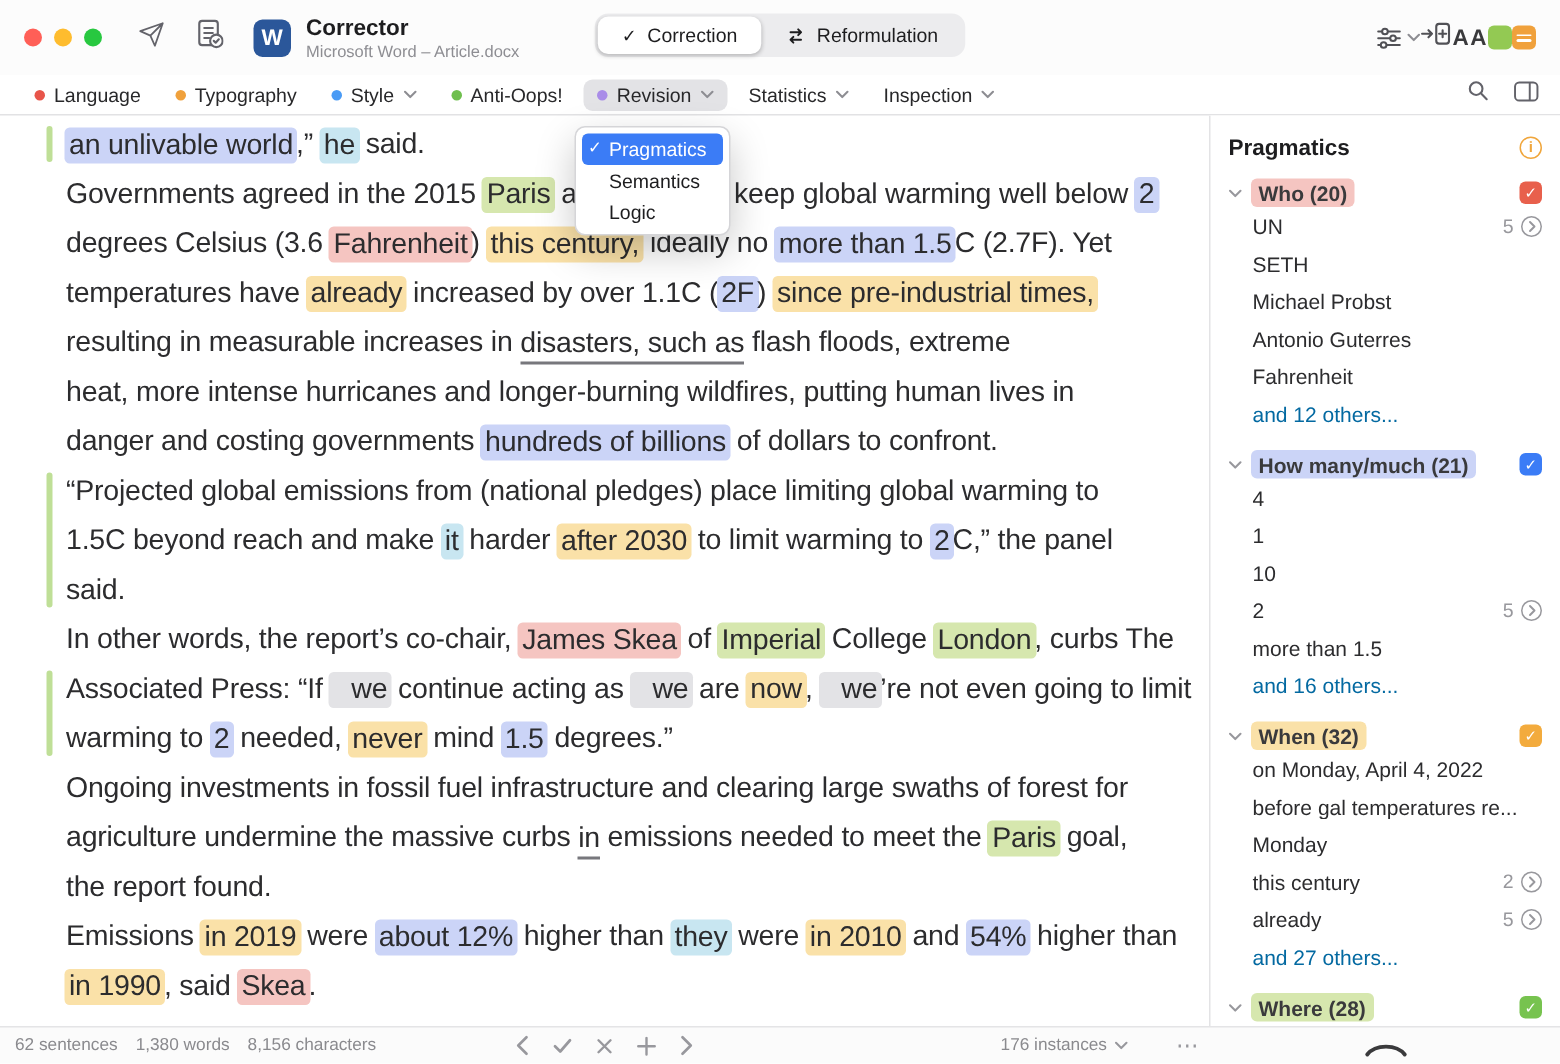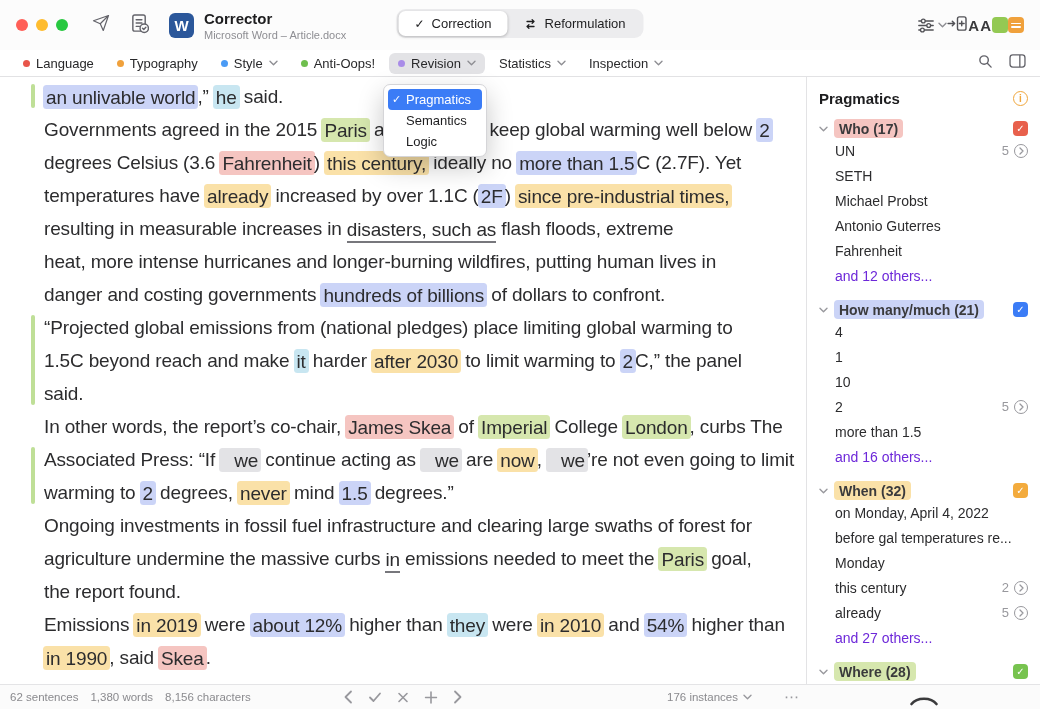--- a/index.html
+++ b/index.html
@@ -77,21 +77,21 @@
     border-radius:50%; font-size:10px; font-weight:bold; display:flex; align-items:center;
     justify-content:center; font-style:normal; }
   .sb-section { margin-top:12px; }
   .sec-head { display:flex; align-items:center; gap:6px; }
   .sec-chev { color:#98989d; display:inline-flex; }
   .sec-label { font-size:14px; font-weight:bold; color:#3a3a3c; padding:1.5px 5px; border-radius:4px; }
   .sec-box { margin-left:auto; width:15px; height:15px; border-radius:4px; color:#fff; font-size:10px;
     display:flex; align-items:center; justify-content:center; }
   .sb-item { display:flex; align-items:center; padding:4.5px 0 4.5px 16px; font-size:14px;
     color:#2c2c2e; white-space:nowrap; }
-  .sb-item.muted { color:#6d28d9;align-items:center; }
+  .sb-item.muted { color:#0369a1;align-items:center; }
   .item-label { overflow:hidden; }
   .item-count { margin-left:auto; display:flex; align-items:center; gap:5px; color:#98989d;
     font-size:13px; padding-left:6px; }
   .cc { width:14px; height:14px; border:1.5px solid #98989d; border-radius:50%;
     display:inline-flex; align-items:center; justify-content:center; }
 
   
   .statusbar { position:absolute; bottom:0; left:0; right:0; height:25px; background:#fbfbfb;
     border-top:1px solid #e4e4e6; display:flex; align-items:center; padding:0 10px;
     font-size:11.5px; color:#8a8a8e; }
@@ -248,21 +248,21 @@
       <div class="doc-line"><span class="txt">degrees Celsius (3.6 </span><span class="hl h-pink">Fahrenheit</span><span class="txt">) </span><span class="hl h-orange">this century,</span><span class="txt"> ideally no </span><span class="hl h-blue">more than 1.5</span><span class="txt">C (2.7F). Yet</span></div>
       <div class="doc-line"><span class="txt">temperatures have </span><span class="hl h-orange">already</span><span class="txt"> increased by over 1.1C (</span><span class="hl h-blue">2F</span><span class="txt">) </span><span class="hl h-orange">since pre-industrial times,</span></div>
       <div class="doc-line"><span class="txt">resulting in measurable increases in </span><span class="hl h-underline">disasters, such as</span><span class="txt"> flash floods, extreme</span></div>
       <div class="doc-line"><span class="txt">heat, more intense hurricanes and longer-burning wildfires, putting human lives in</span></div>
       <div class="doc-line"><span class="txt">danger and costing governments </span><span class="hl h-blue">hundreds of billions</span><span class="txt"> of dollars to confront.</span></div>
       <div class="doc-line"><span class="txt">“Projected global emissions from (national pledges) place limiting global warming to</span></div>
       <div class="doc-line"><span class="txt">1.5C beyond reach and make </span><span class="hl h-cyan">it</span><span class="txt"> harder </span><span class="hl h-orange">after 2030</span><span class="txt"> to limit warming to </span><span class="hl h-blue">2</span><span class="txt">C,” the panel</span></div>
       <div class="doc-line"><span class="txt">said.</span></div>
       <div class="doc-line"><span class="txt">In other words, the report’s co-chair, </span><span class="hl h-pink">James Skea</span><span class="txt"> of </span><span class="hl h-green">Imperial</span><span class="txt"> College </span><span class="hl h-green">London</span><span class="txt">, curbs The</span></div>
       <div class="doc-line"><span class="txt">Associated Press: “If </span><span class="hl h-gray">we</span><span class="txt"> continue acting as </span><span class="hl h-gray">we</span><span class="txt"> are </span><span class="hl h-orange">now</span><span class="txt">, </span><span class="hl h-gray">we</span><span class="txt">’re not even going to limit</span></div>
-      <div class="doc-line"><span class="txt">warming to </span><span class="hl h-blue">2</span><span class="txt"> degrees, </span><span class="hl h-orange">never</span><span class="txt"> mind </span><span class="hl h-blue">1.5</span><span class="txt"> degrees.”</span></div>
+      <div class="doc-line"><span class="txt">warming to </span><span class="hl h-blue">2</span><span class="txt"> needed, </span><span class="hl h-orange">never</span><span class="txt"> mind </span><span class="hl h-blue">1.5</span><span class="txt"> degrees.”</span></div>
       <div class="doc-line"><span class="txt">Ongoing investments in fossil fuel infrastructure and clearing large swaths of forest for</span></div>
       <div class="doc-line"><span class="txt">agriculture undermine the massive curbs </span><span class="hl h-underline">in</span><span class="txt"> emissions needed to meet the </span><span class="hl h-green">Paris</span><span class="txt"> goal,</span></div>
       <div class="doc-line"><span class="txt">the report found.</span></div>
       <div class="doc-line"><span class="txt">Emissions </span><span class="hl h-orange">in 2019</span><span class="txt"> were </span><span class="hl h-blue">about 12%</span><span class="txt"> higher than </span><span class="hl h-cyan">they</span><span class="txt"> were </span><span class="hl h-orange">in 2010</span><span class="txt"> and </span><span class="hl h-blue">54%</span><span class="txt"> higher than</span></div>
       <div class="doc-line"><span class="hl h-orange">in 1990</span><span class="txt">, said </span><span class="hl h-pink">Skea</span><span class="txt">.</span></div>
     </div>
 <div class="margin-bar" style="top: 7px; height: 24px;"></div>
     <div class="margin-bar" style="top: 238px; height: 90px;"></div>
     <div class="margin-bar" style="top: 370px; height: 57px;"></div>
   </div>
@@ -288,21 +288,21 @@
     <span class="info-icon">i</span>
   </div>
   <div>
       <div class="sb-section">
         <div class="sec-head">
           <span class="sec-chev">
             <svg width="9" height="6" viewBox="0 0 9 6" fill="none" stroke="currentColor" stroke-width="1.4" stroke-linecap="round" stroke-linejoin="round">
               <path d="M1 1.2l3.5 3.5L8 1.2"></path>
             </svg>
           </span>
-          <span class="sec-label h-pink">Who (17)</span>
+          <span class="sec-label h-pink">Who (20)</span>
           <span class="sec-box" style="background: rgb(232, 96, 76);">✓</span>
         </div>
         <div class="sb-item">
           <span class="item-label">UN</span>
           <span class="item-count">
             <span class="cnum">5</span>
             <span class="cc">
               <svg width="5" height="8" viewBox="0 0 5 8" fill="none" stroke="currentColor" stroke-width="1.3" stroke-linecap="round" stroke-linejoin="round">
                 <path d="M1 1l3 3-3 3"></path>
               </svg>

